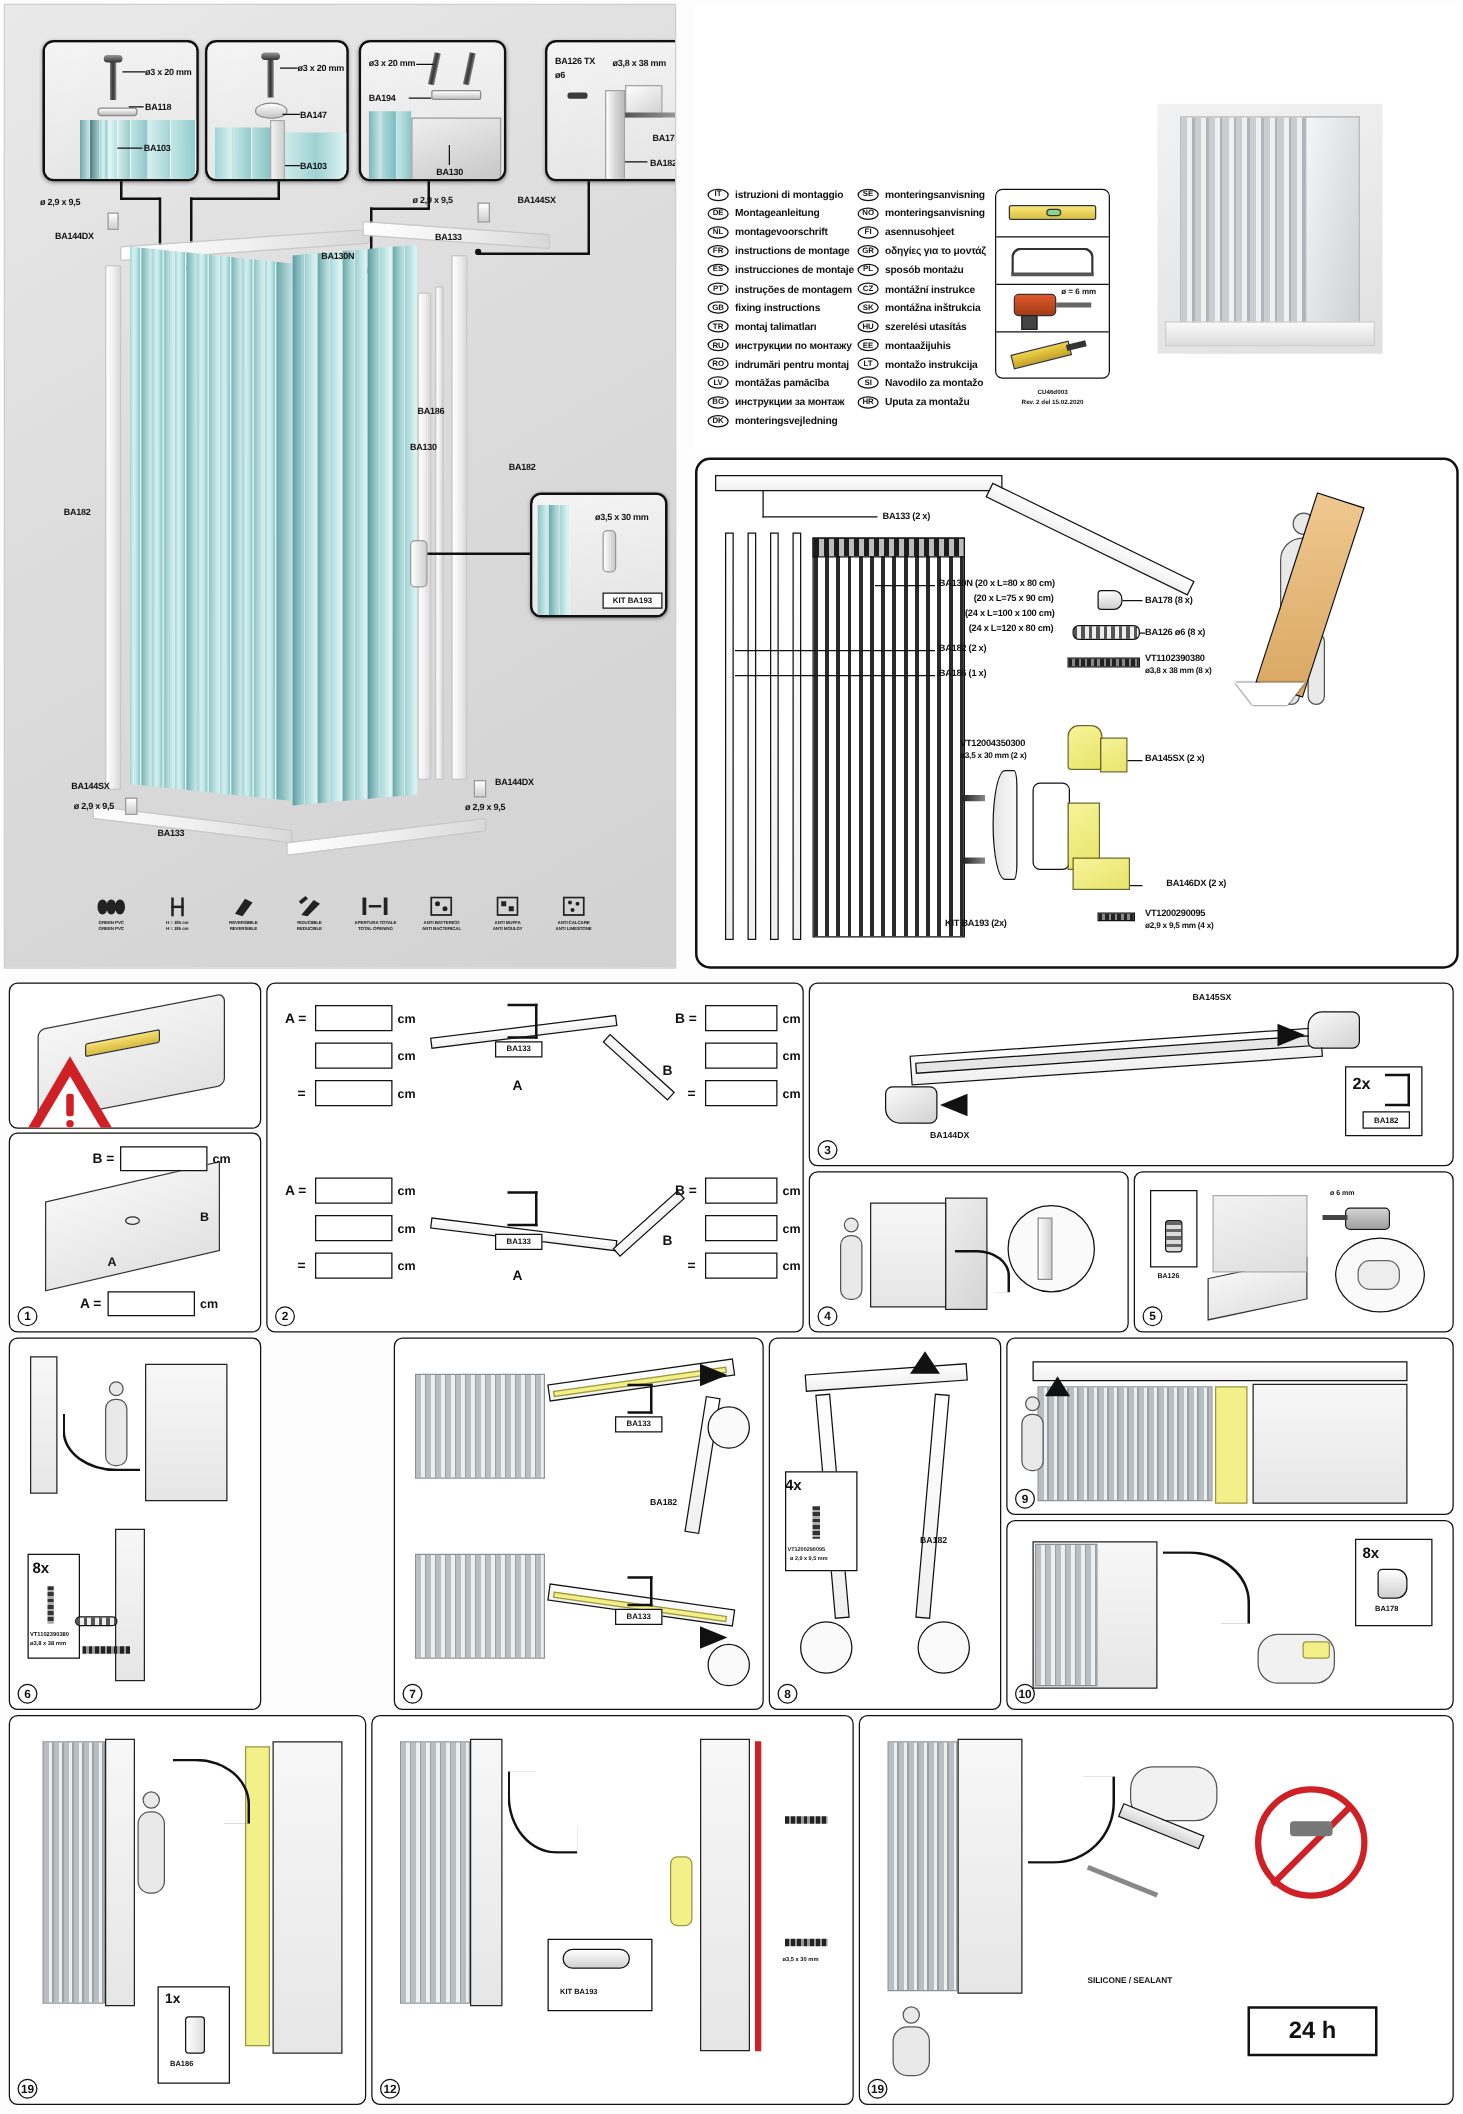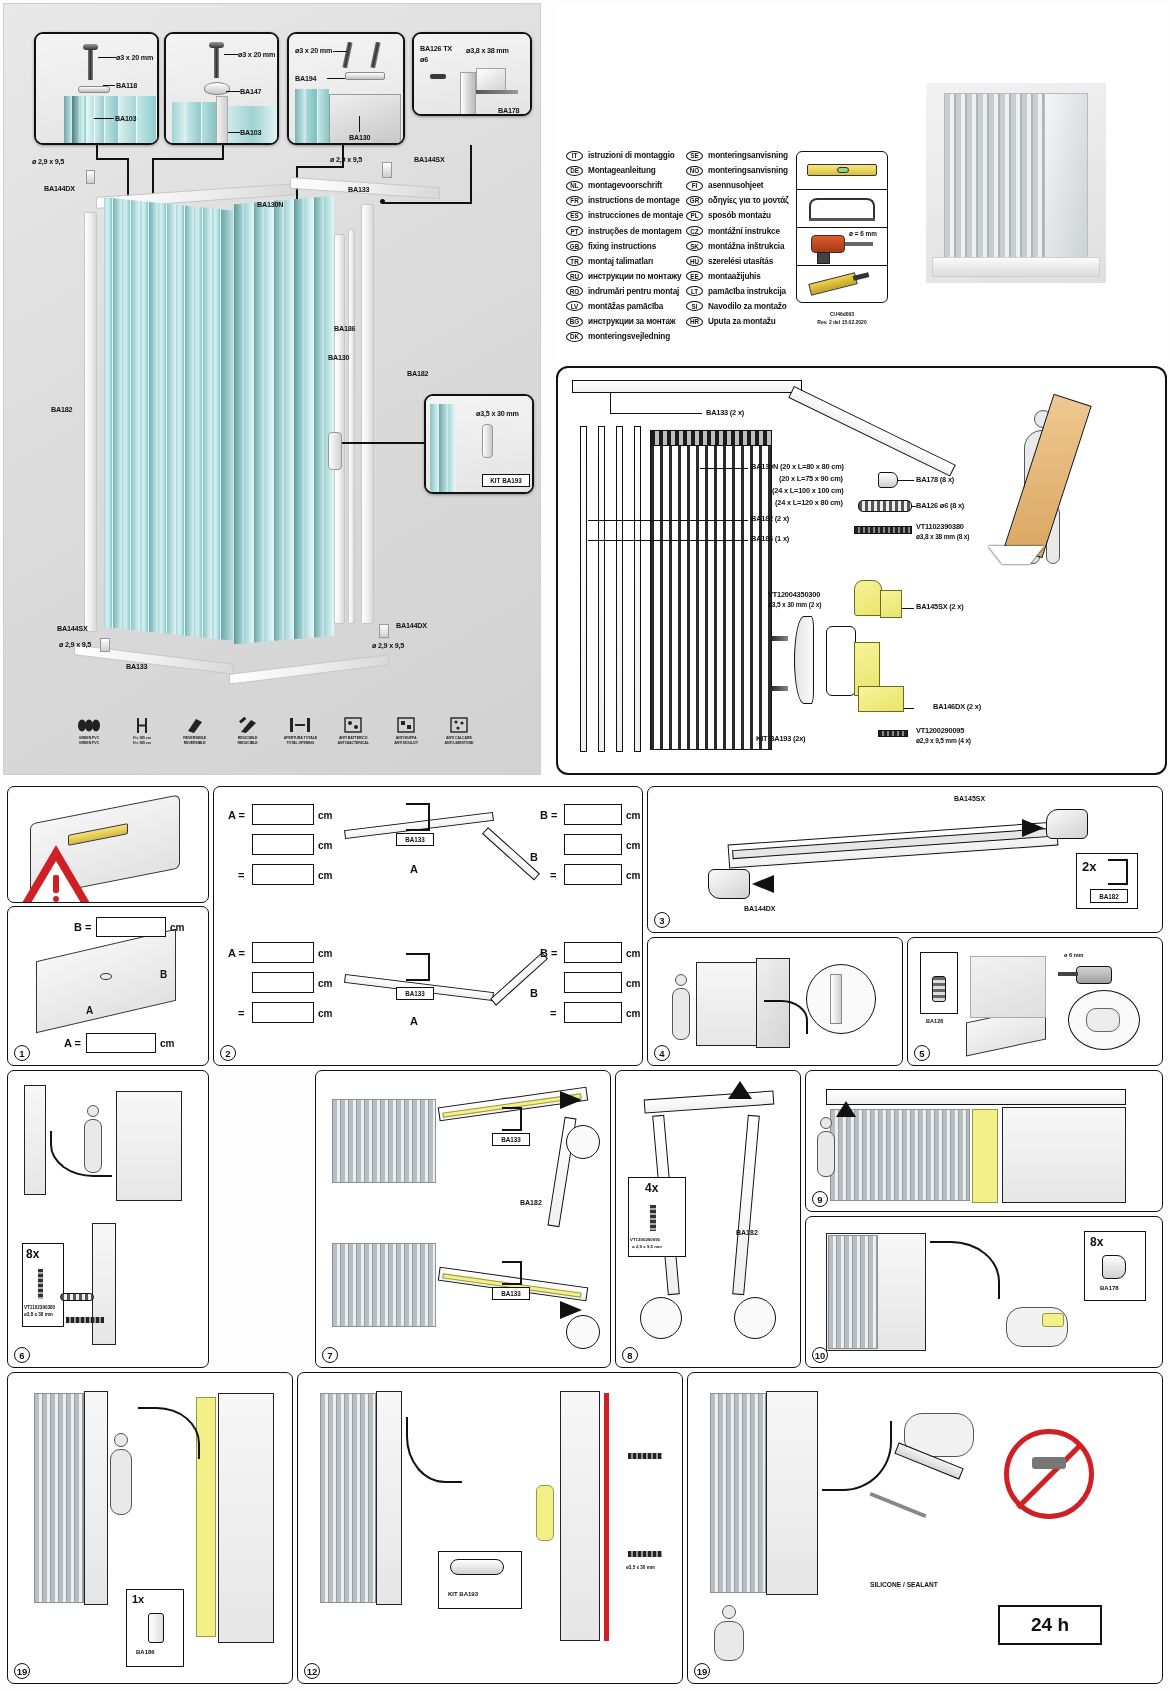--- a/index.html
+++ b/index.html
@@ -245,21 +245,21 @@
         <div class="pleats" style="left:6px;top:55px;width:35px;height:57px;">
           <div class="pleat" style="left:0;width:11px;background:linear-gradient(90deg,#7bb4b6,#cbeaea);"></div>
           <div class="pleat" style="left:11px;width:12px;background:linear-gradient(90deg,#a8d8d9,#7fbdbe);"></div>
           <div class="pleat" style="left:23px;width:12px;background:linear-gradient(90deg,#c2e6e6,#8cc4c5);"></div>
         </div>
         <div style="position:absolute;left:40px;top:60px;width:72px;height:52px;background:linear-gradient(160deg,#efefef,#c6c6c6);border:1px solid #9a9a9a;"></div>
         <div class="leadline" style="left:70px;top:82px;width:1px;height:16px;"></div>
         <div class="lbl" style="left:60px;top:99px;">BA130</div>
       </div>
 
-      <div class="callout" style="left:408px;top:28px;width:120px;height:84px;text-decoration:underline;">
+      <div class="callout" style="left:432px;top:28px;width:120px;height:113px;text-decoration:underline;">
         <div class="inner"></div>
         <div class="lbl" style="left:6px;top:10px;line-height:1.5;width:34px;white-space:normal;">BA126 TX ø6</div>
         <div class="lbl" style="left:52px;top:12px;">ø3,8 x 38 mm</div>
         <div style="position:absolute;left:16px;top:40px;width:16px;height:5px;background:#3a3a3a;border-radius:2px;"></div>
         <div style="position:absolute;left:46px;top:38px;width:16px;height:74px;background:linear-gradient(90deg,#fff,#d8d8d8,#bbb);border:1px solid #a3a3a3;"></div>
         <div style="position:absolute;left:62px;top:34px;width:30px;height:26px;background:linear-gradient(145deg,#fff,#cfcfcf);border:1px solid #a3a3a3;"></div>
         <div style="position:absolute;left:62px;top:56px;width:42px;height:4px;background:linear-gradient(90deg,#555,#999);"></div>
         <div class="lbl" style="left:84px;top:72px;">BA178</div>
         <div class="lbl" style="left:82px;top:92px;">BA182</div>
         <div class="leadline" style="left:62px;top:95px;width:18px;height:1px;"></div>
@@ -539,21 +539,21 @@
           <div class="lang-row">
             <span class="lang-code">HU</span>
             <span class="lang-txt">szerelési utasítás</span>
           </div>
           <div class="lang-row">
             <span class="lang-code">EE</span>
             <span class="lang-txt">montaažijuhis</span>
           </div>
           <div class="lang-row">
             <span class="lang-code">LT</span>
-            <span class="lang-txt">pamācība instrukcija</span>
+            <span class="lang-txt">montažo instrukcija</span>
           </div>
           <div class="lang-row">
             <span class="lang-code">SI</span>
             <span class="lang-txt">Navodilo za montažo</span>
           </div>
           <div class="lang-row">
             <span class="lang-code">HR</span>
             <span class="lang-txt">Uputa za montažu</span>
           </div>
         </div>
@@ -829,21 +829,21 @@
       <div style="position:absolute;left:250px;top:244px;width:34px;height:34px;border:1.4px solid #111;border-radius:50%;background:#fafafa;"></div>
     </div>
 
     <div class="cell" style="left:612px;top:288px;width:186px;height:298px;">
       <div class="num">8</div>
       <div class="bar" style="left:28px;top:24px;width:130px;height:14px;transform:rotate(-4deg);"></div>
       <div style="position:absolute;left:112px;top:10px;width:0;height:0;border-left:12px solid transparent;border-right:12px solid transparent;border-bottom:18px solid #111;"></div>
       <div class="bar" style="left:44px;top:44px;width:12px;height:180px;transform:rotate(-5deg);"></div>
       <div class="bar" style="left:124px;top:44px;width:12px;height:180px;transform:rotate(5deg);"></div>
       <div class="mbox" style="left:12px;top:106px;width:58px;height:80px;"></div>
-      <div class="qty" style="left:29px;top:110px;font-size:12px;">4x</div>
+      <div class="qty" style="left:12px;top:110px;font-size:12px;">4x</div>
       <div style="position:absolute;left:34px;top:134px;width:6px;height:26px;background:repeating-linear-gradient(180deg,#333 0 3px,#aaa 3px 5px);"></div>
       <div class="smalltxt" style="left:14px;top:166px;font-size:4.4px;">VT1200290095</div>
       <div class="smalltxt" style="left:16px;top:173px;font-size:4.4px;">ø 2,9 x 9,5 mm</div>
       <div class="smalltxt" style="left:120px;top:158px;font-size:7px;">BA182</div>
       <div style="position:absolute;left:24px;top:226px;width:42px;height:42px;border:1.4px solid #111;border-radius:50%;background:#fafafa;"></div>
       <div style="position:absolute;left:118px;top:226px;width:42px;height:42px;border:1.4px solid #111;border-radius:50%;background:#fafafa;"></div>
     </div>
 
     <div class="cell" style="left:802px;top:288px;width:358px;height:142px;">
       <div class="num">9</div>

